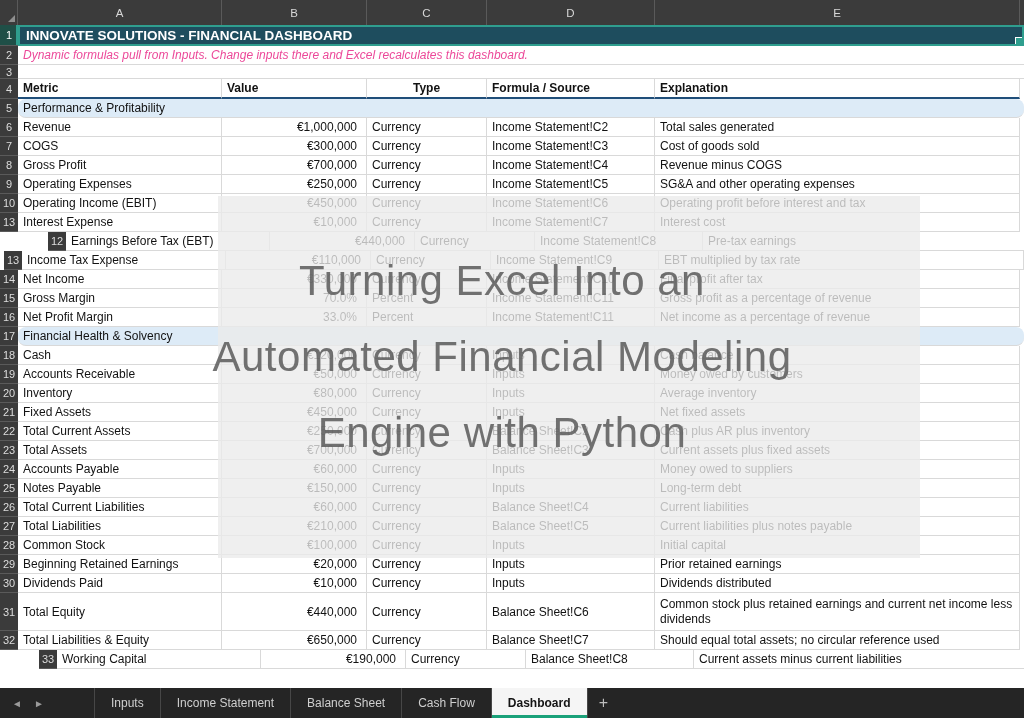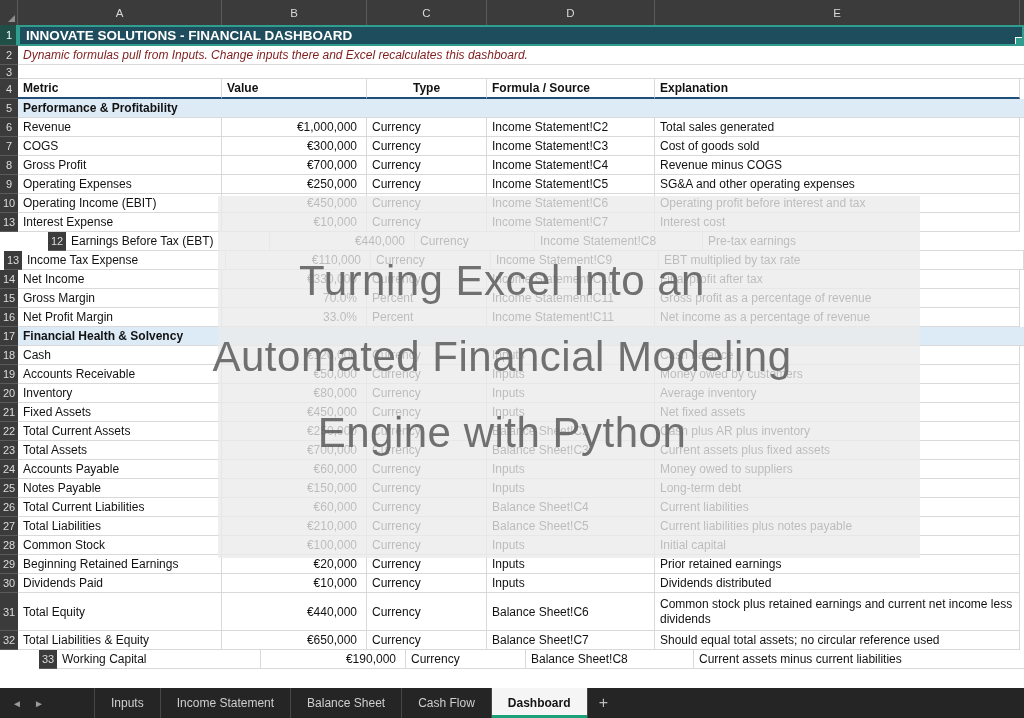--- a/index.html
+++ b/index.html
@@ -28,22 +28,22 @@
   .cell { font-size:12px; color:#121212; display:flex; align-items:center;
           padding:0 5px; border-right:1px solid #d9d9d9; border-bottom:1px solid #d9d9d9;
           overflow:hidden; white-space:nowrap; flex:none; background:#fff; }
   .w0 { width:204px; } .w1 { width:145px; } .w2 { width:120px; } .w3 { width:168px; } .w4 { width:365px; }
   .wide { flex:1; border-right:none; }
   .ar { justify-content:flex-end; padding-right:9px; }
   .ac { justify-content:center; }
   .wrap { white-space:normal; line-height:15px; padding-top:2px; padding-bottom:2px; }
 
   .kind-header .cell { font-weight:700; border-bottom:2px solid var(--header-rule); }
-  .kind-section .cell { background:var(--section-bg); font-weight:700; }
-  .kind-note .cell { font-style:italic; color:#7f1d1d; }
+  .kind-section .cell { background:var(--section-bg); font-weight:400;border-radius:8px; }
+  .kind-note .cell { font-style:italic; color:#ec4899; }
   .kind-blank .cell { background:#fff; }
 
   .kind-title .cell { background:var(--title-fill); color:#fff; font-weight:700; font-size:13.5px;
                       border:2px solid var(--selection); position:relative; padding-left:6px; }
   .kind-title .cell::after { content:""; position:absolute; right:-1px; bottom:-1px;
                       width:6px; height:6px; background:var(--selection); border:1px solid #fff; }
 
   
   .wash { position:absolute; left:218px; top:196px; width:702px; height:362px;
           background:rgba(234,234,234,0.78); pointer-events:none; z-index:5; }

